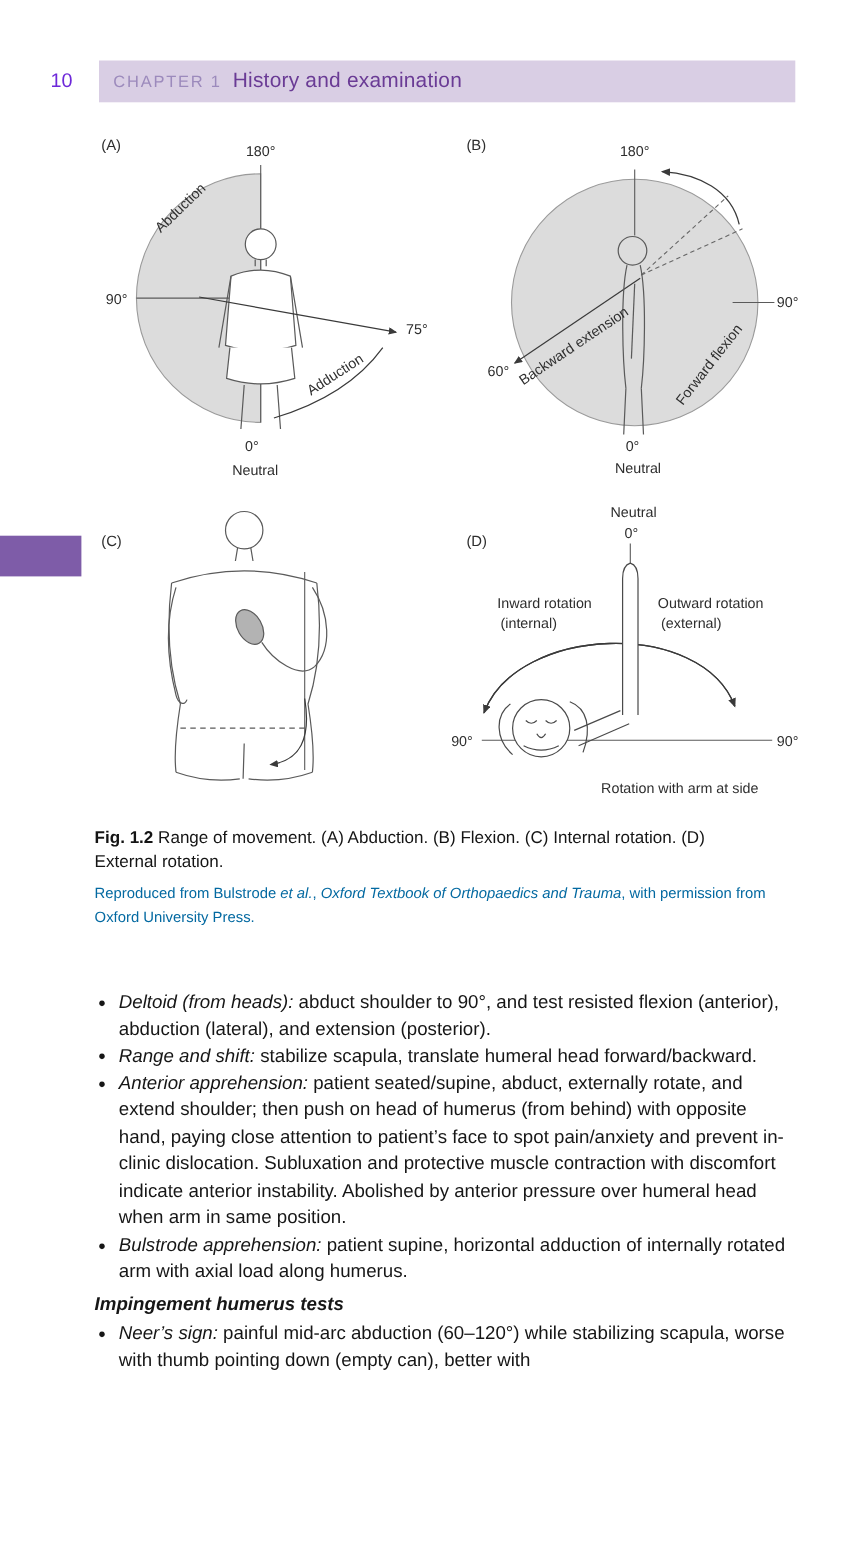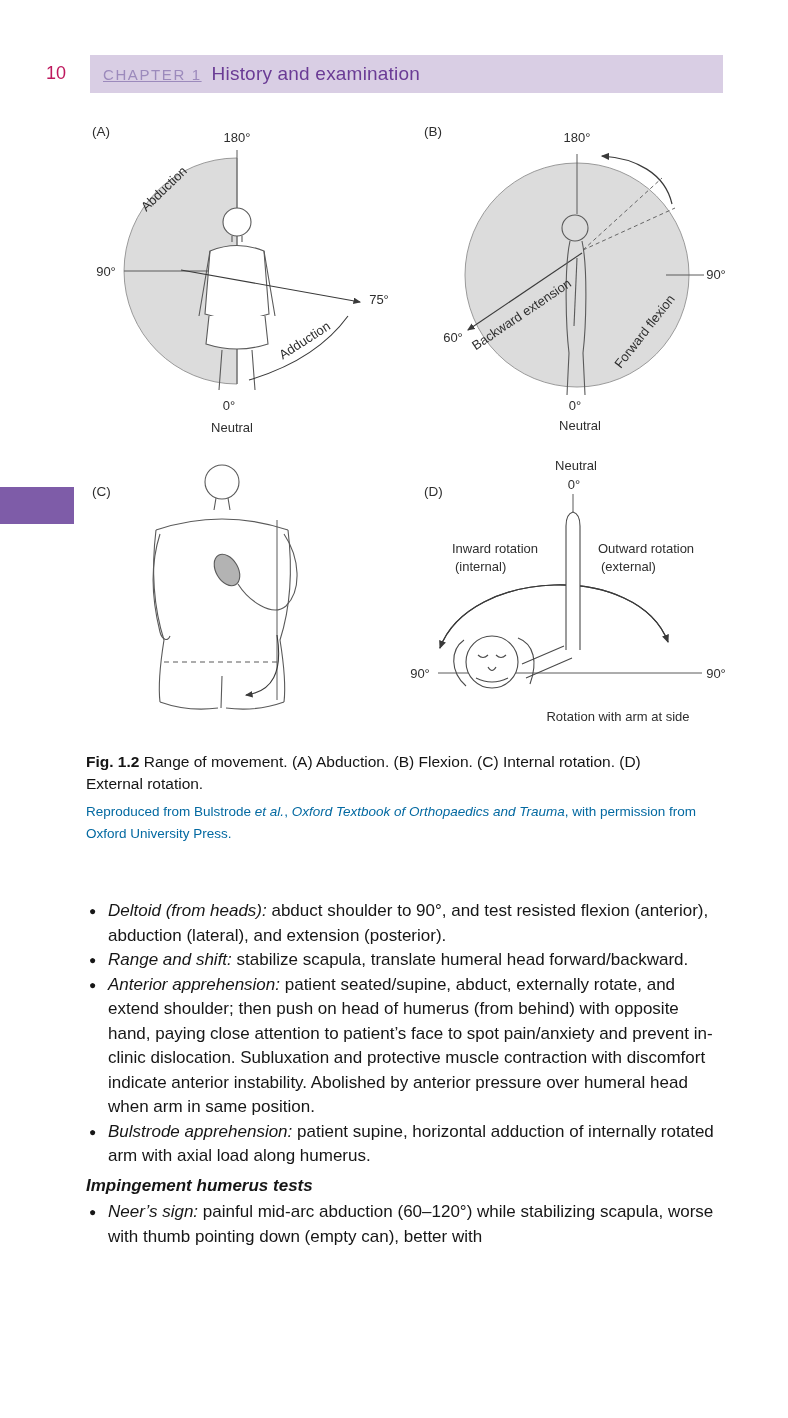--- a/index.html
+++ b/index.html
@@ -1,26 +1,26 @@
 <!DOCTYPE html>
 <html><head>
 <meta charset="utf-8">
 <style>
   * { margin:0; padding:0; box-sizing:border-box; }
   html,body { background:#ffffff; }
   body {
     width:788px; height:1418px; position:relative;
     font-family:"Liberation Sans", sans-serif; color:#1c1c1c;
   }
-  .folio { position:absolute; left:46px; top:63px; font-size:18px; color:#be185d; }
+  .folio { position:absolute; left:46px; top:63px; font-size:18px; color:#6d28d9; }
   .chapter-bar {
     position:absolute; left:90px; top:55px; width:633px; height:38px;
     background:#d9cee4; display:flex; align-items:center; padding-left:13px; gap:10px;
   }
-  .chapter-label { color:#9c8abc; font-size:15px; letter-spacing:1.6px;text-decoration:underline; }
+  .chapter-label { color:#9c8abc; font-size:15px; letter-spacing:1.6px; }
   .chapter-title { color:#6a3b95; font-size:19px; font-weight:normal; letter-spacing:.2px;text-align:right; }
   .side-tab { position:absolute; left:0; top:487px; width:74px; height:37px; background:#7e5ca8; }
 
   svg.panel { position:absolute; overflow:visible; }
   svg.panel text { font-size:13px; fill:#2e2e2e; font-family:"Liberation Sans", sans-serif; }
   svg.panel text.panel-letter { font-size:13.5px; }
 
   .caption { position:absolute; left:86px; top:751px; width:610px; font-size:15.5px; line-height:21.5px; color:#141414; }
   .caption b { font-weight:bold; }
   .credit { position:absolute; left:86px; top:801px; width:628px; font-size:13.5px; line-height:21.5px; color:#0369a1; }

